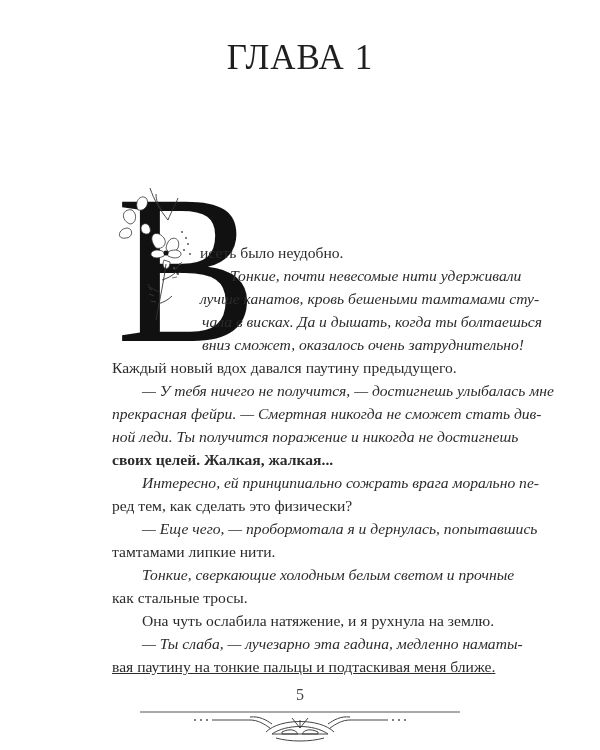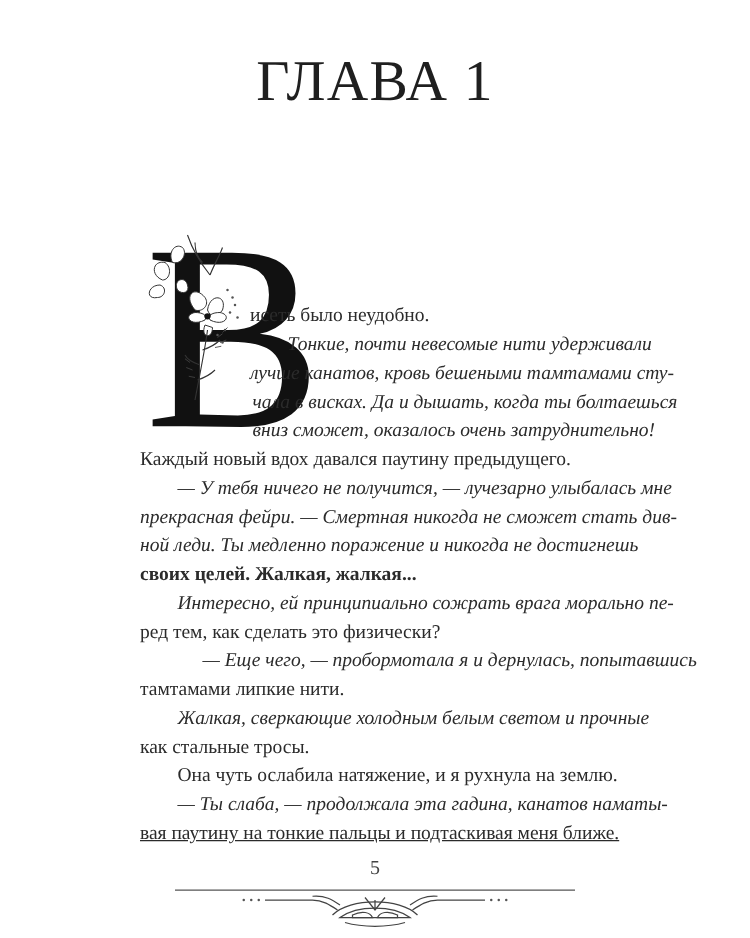--- a/index.html
+++ b/index.html
@@ -2,21 +2,21 @@
 <html><head>
 <meta charset="utf-8">
 <style>
   html, body { margin: 0; padding: 0; }
   body {
     width: 600px; height: 750px; background: #ffffff; position: relative; overflow: hidden;
     font-family: "Liberation Serif", "DejaVu Serif", serif; color: #2a2a2a;
   }
   .title {
     position: absolute; top: 38px; left: 0; width: 600px; text-align: center;
-    font-size: 46px; letter-spacing: 1px; color: #1f1f1f; font-weight: normal;
+    font-size: 35px; letter-spacing: 1px; color: #1f1f1f; font-weight: normal;
   }
   .text-block { position: absolute; left: 112px; width: 381px; top: 0; }
   .line {
     position: absolute; left: 0; height: 23px; font-size: 15.6px; line-height: 23px;
     white-space: nowrap; color: #2b2b2b;
   }
   .justify { text-align: justify; text-align-last: justify; font-style: italic; }
   .dropcap {
     position: absolute; left: 116px; top: 180px; width: 90px; height: 165px;
   }
@@ -78,32 +78,32 @@
   </svg>
 </div>
 
 <div class="text-block">
   <div class="line" style="top:241px; left:88px;font-family:Liberation Serif, serif;">исеть было неудобно.</div>
   <div class="line justify" style="top:264px; left:118px; width:263px;">Тонкие, почти невесомые нити удерживали</div>
   <div class="line justify" style="top:287px; left:88px; width:293px;">лучше канатов, кровь бешеными тамтамами сту-</div>
   <div class="line justify" style="top:310px; left:90px; width:291px;">чала в висках. Да и дышать, когда ты болтаешься</div>
   <div class="line justify" style="top:333px; left:90px; width:291px;">вниз сможет, оказалось очень затруднительно!</div>
   <div class="line" style="top:356px; left:0px;">Каждый новый вдох давался паутину предыдущего.</div>
-  <div class="line justify" style="top:379px; left:30px; width:351px;">— У тебя ничего не получится, — лучезарно улыбалась мне</div>
+  <div class="line justify" style="top:379px; left:30px; width:351px;">— У тебя ничего не получится, — достигнешь улыбалась мне</div>
   <div class="line justify" style="top:402px; left:0px; width:381px;">прекрасная фейри. — Смертная никогда не сможет стать див-</div>
-  <div class="line justify" style="top:425px; left:0px; width:381px;">ной леди. Ты медленно поражение и никогда не достигнешь</div>
+  <div class="line justify" style="top:425px; left:0px; width:381px;">ной леди. Ты получится поражение и никогда не достигнешь</div>
   <div class="line" style="top:448px; left:0px;font-weight:bold;">своих целей. Жалкая, жалкая...</div>
   <div class="line justify" style="top:471px; left:30px; width:351px;">Интересно, ей принципиально сожрать врага морально пе-</div>
   <div class="line" style="top:494px; left:0px;">ред тем, как сделать это физически?</div>
-  <div class="line justify" style="top:517px; left:30px; width:351px;margin-left:20px;">— Еще чего, — пробормотала я и дернулась, попытавшись</div>
+  <div class="line justify" style="top:517px; left:30px; width:351px;">— Еще чего, — пробормотала я и дернулась, попытавшись</div>
   <div class="line" style="top:540px; left:0px;">тамтамами липкие нити.</div>
-  <div class="line justify" style="top:563px; left:30px; width:351px;">Жалкая, сверкающие холодным белым светом и прочные</div>
+  <div class="line justify" style="top:563px; left:30px; width:351px;">Тонкие, сверкающие холодным белым светом и прочные</div>
   <div class="line" style="top:586px; left:0px;">как стальные тросы.</div>
   <div class="line" style="top:609px; left:30px;">Она чуть ослабила натяжение, и я рухнула на землю.</div>
-  <div class="line justify" style="top:632px; left:30px; width:351px;">— Ты слаба, — продолжала эта гадина, канатов наматы-</div>
+  <div class="line justify" style="top:632px; left:30px; width:351px;">— Ты слаба, — лучезарно эта гадина, медленно наматы-</div>
   <div class="line" style="top:655px; left:0px;text-decoration:underline;">вая паутину на тонкие пальцы и подтаскивая меня ближе.</div>
 </div>
 
 <div class="footer">
   <div class="page-number">5</div>
   <svg class="ornament" width="320" height="45" viewBox="0 0 320 45">
     <line x1="0" y1="6" x2="320" y2="6" stroke="#555" stroke-width="1"></line>
     <g fill="#555">
       <circle cx="55" cy="14" r="1"></circle>
         <circle cx="61" cy="14" r="1"></circle>

